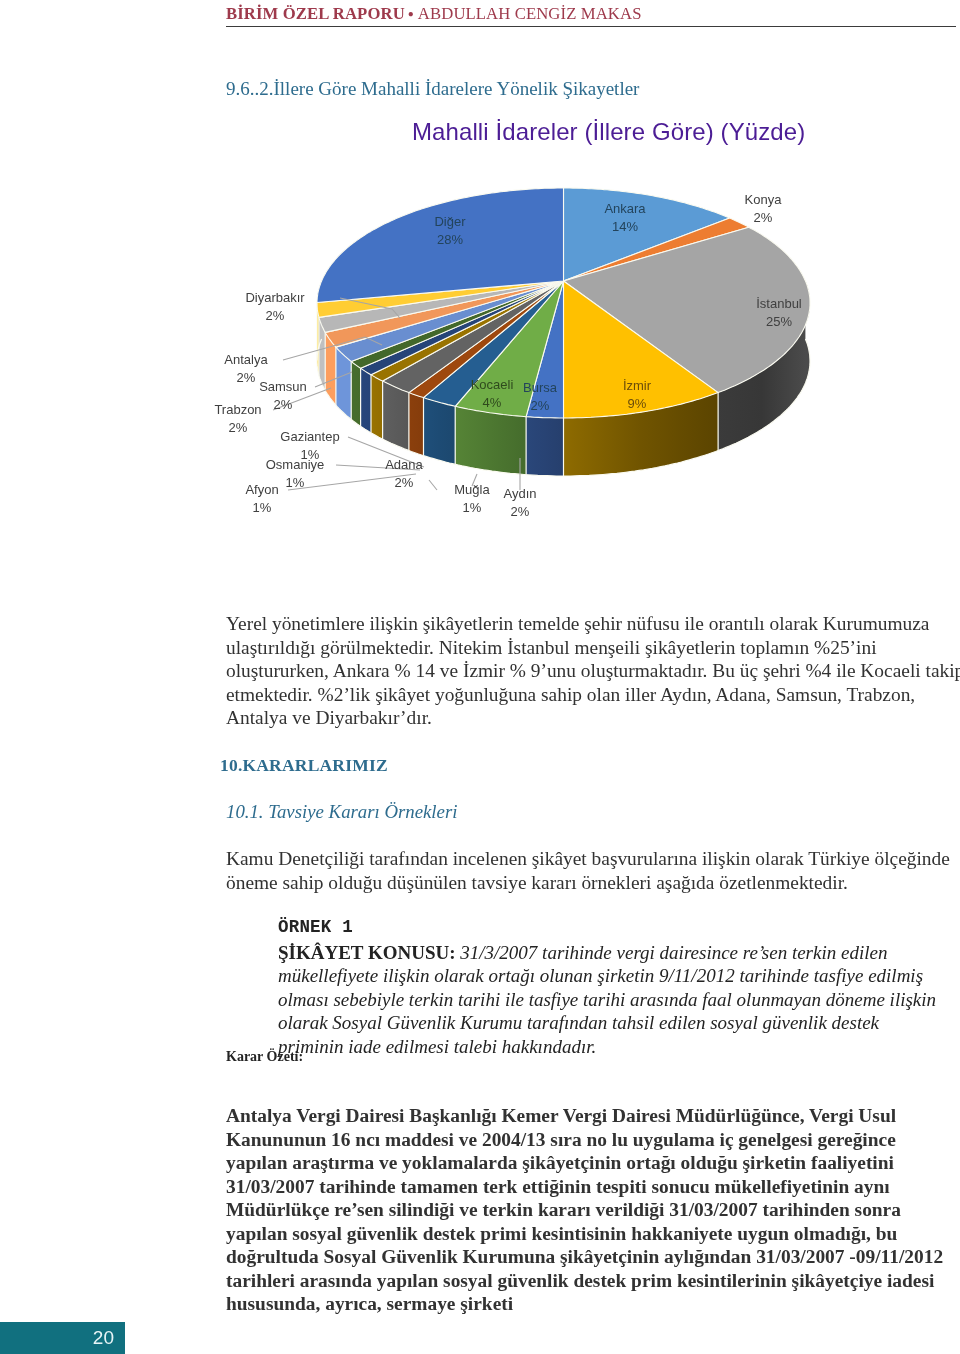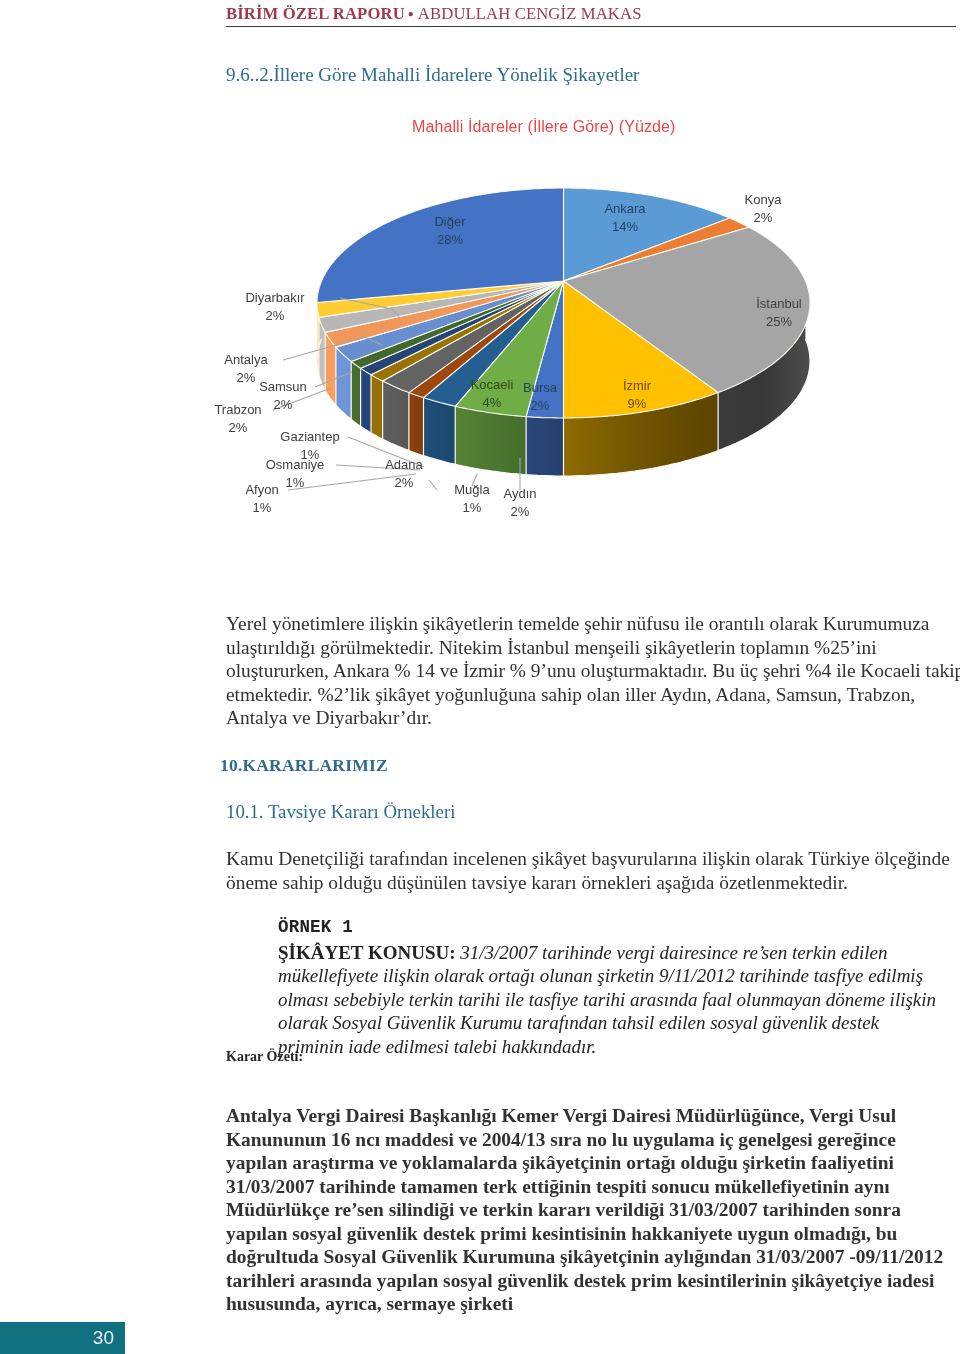--- a/index.html
+++ b/index.html
@@ -10,24 +10,24 @@
   
   .runhead{position:absolute;left:226px;top:4px;white-space:nowrap;
            font-family:"Liberation Serif",serif;font-size:16.7px;color:#9E3A4C;}
   .runhead .b{font-weight:bold;letter-spacing:0.1px;}
   .runhead .dot{font-size:10px;vertical-align:2px;margin:0 4px 0 3px;}
   .runhead .r{letter-spacing:0.1px;}
   .runhead-rule{position:absolute;left:226px;top:26px;width:730px;height:1px;
                 background:#3b3b3b;}
 
   
-  .sec-title{position:absolute;left:226px;top:64px;font-family:"Liberation Serif",serif;
+  .sec-title{position:absolute;left:226px;top:78px;font-family:"Liberation Serif",serif;
              font-size:19px;color:#2E6C8E;white-space:nowrap;}
   .chart-title{position:absolute;left:412px;top:118px;font-family:"Liberation Sans",sans-serif;
-               font-size:16px;color:#ef4444;white-space:nowrap;letter-spacing:0.1px;}
+               font-size:24px;color:#4c1d95;white-space:nowrap;letter-spacing:0.1px;}
 
   
   .chart{position:absolute;left:0;top:0;width:960px;height:1354px;pointer-events:none;}
   .pie-label{fill:#404040;font-family:"Liberation Sans",sans-serif;font-size:13px;
              text-anchor:middle;}
   .pie-label.dark{fill:#23445C;}
   .pie-label.brown{fill:#6B4D09;}
   .pie-label.green{fill:#2F4A1D;}
   .leader{stroke:#A6A6A6;stroke-width:1.1px;fill:none;}
 
@@ -35,21 +35,21 @@
   .caption{position:absolute;left:226px;top:546px;font-family:"Liberation Serif",serif;
            font-size:15.7px;color:#3A3A3A;white-space:nowrap;}
 
   
   .para{position:absolute;font-family:"Liberation Serif",serif;font-size:19.4px;
         line-height:23.5px;color:#323232;text-align:left;}
   #para1{left:226px;top:612px;width:740px;}
   .h1{position:absolute;left:220px;top:755px;font-family:"Liberation Serif",serif;
       font-weight:bold;font-size:17.5px;color:#2E6C8E;letter-spacing:0.2px;}
   .h2{position:absolute;left:226px;top:801px;font-family:"Liberation Serif",serif;
-      font-size:18.8px;color:#2E6C8E;}
+      font-size:18.8px;color:#2E6C8E;font-style:italic;}
   #para2{left:226px;top:847px;width:742px;}
   .ex-label{position:absolute;left:278px;top:917px;font-family:Liberation Mono, monospace;
             font-weight:bold;font-size:17.5px;color:#232323;letter-spacing:0.2px;}
   .subject{position:absolute;left:278px;top:941px;width:668px;font-family:"Liberation Serif",serif;
            font-size:19px;line-height:23.4px;color:#232323;}
   .subject .lbl{font-weight:bold;font-style:normal;}
   .subject .txt{font-style:italic;}
   .sum-label{position:absolute;left:226px;top:1049px;font-family:"Liberation Serif",serif;
              font-weight:bold;font-size:14px;color:#232323;}
   #para3{left:226px;top:1104px;width:728px;font-weight:bold;}
@@ -263,16 +263,16 @@
   <div class="h2">10.1. Tavsiye Kararı Örnekleri</div>
   <div class="para" id="para2">Kamu Denetçiliği tarafından incelenen şikâyet başvurularına ilişkin olarak Türkiye ölçeğinde öneme sahip olduğu düşünülen tavsiye kararı örnekleri aşağıda özetlenmektedir.</div>
 
   <div class="ex-label">ÖRNEK 1</div>
   <div class="subject"><span class="lbl">ŞİKÂYET KONUSU:</span><span class="txt"> 31/3/2007 tarihinde vergi dairesince re’sen terkin edilen mükellefiyete ilişkin olarak ortağı olunan şirketin 9/11/2012 tarihinde tasfiye edilmiş olması sebebiyle terkin tarihi ile tasfiye tarihi arasında faal olunmayan döneme ilişkin olarak Sosyal Güvenlik Kurumu tarafından tahsil edilen sosyal güvenlik destek priminin iade edilmesi talebi hakkındadır.</span></div>
 
   <div class="sum-label">Karar Özeti:</div>
   <div class="para" id="para3">Antalya Vergi Dairesi Başkanlığı Kemer Vergi Dairesi Müdürlüğünce, Vergi Usul Kanununun 16 ncı maddesi ve 2004/13 sıra no lu uygulama iç genelgesi gereğince yapılan araştırma ve yoklamalarda şikâyetçinin ortağı olduğu şirketin faaliyetini 31/03/2007 tarihinde tamamen terk ettiğinin tespiti sonucu mükellefiyetinin aynı Müdürlükçe re’sen silindiği ve terkin kararı verildiği 31/03/2007 tarihinden sonra yapılan sosyal güvenlik destek primi kesintisinin hakkaniyete uygun olmadığı, bu doğrultuda Sosyal Güvenlik Kurumuna şikâyetçinin aylığından 31/03/2007 -09/11/2012 tarihleri arasında yapılan sosyal güvenlik destek prim kesintilerinin şikâyetçiye iadesi hususunda,  ayrıca, sermaye şirketi</div>
 
   <div class="pagebadge">
-    <span>30</span>
+    <span>20</span>
   </div>
 
 </div>
 
 </body></html>

